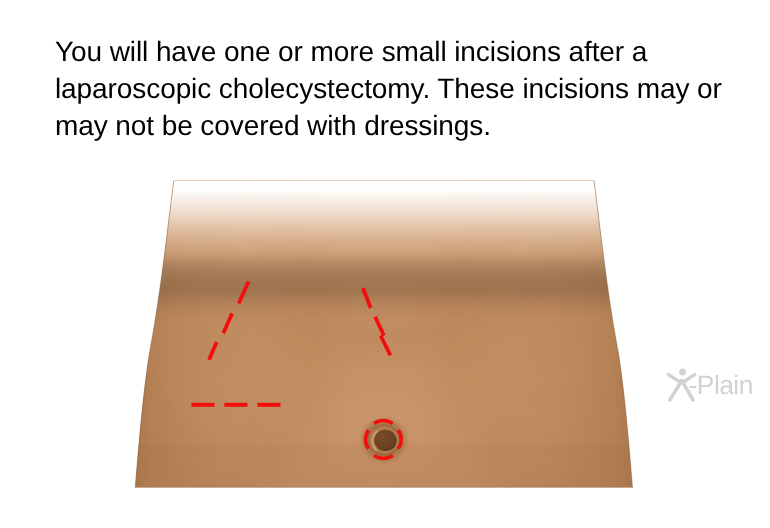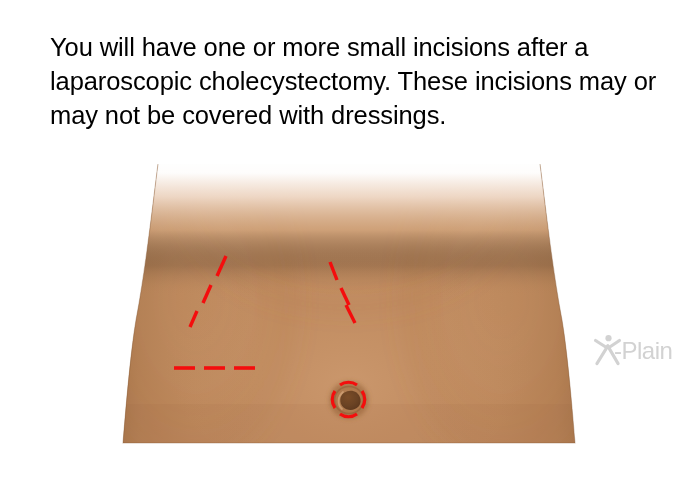--- a/index.html
+++ b/index.html
@@ -42,21 +42,21 @@
     position: absolute;
     left: 0;
     top: 0;
     width: 700px;
     height: 480px;
   }
 
   
   .logo {
     position: absolute;
-    right: 24px;
+    right: 12px;
     bottom: 8px;
     width: 84px;
     height: 34px;
   }
   .logo-text {
     position: absolute;
     left: 22px;
     top: 4px;
     font-family: "Liberation Sans", sans-serif;
     font-size: 24px;

